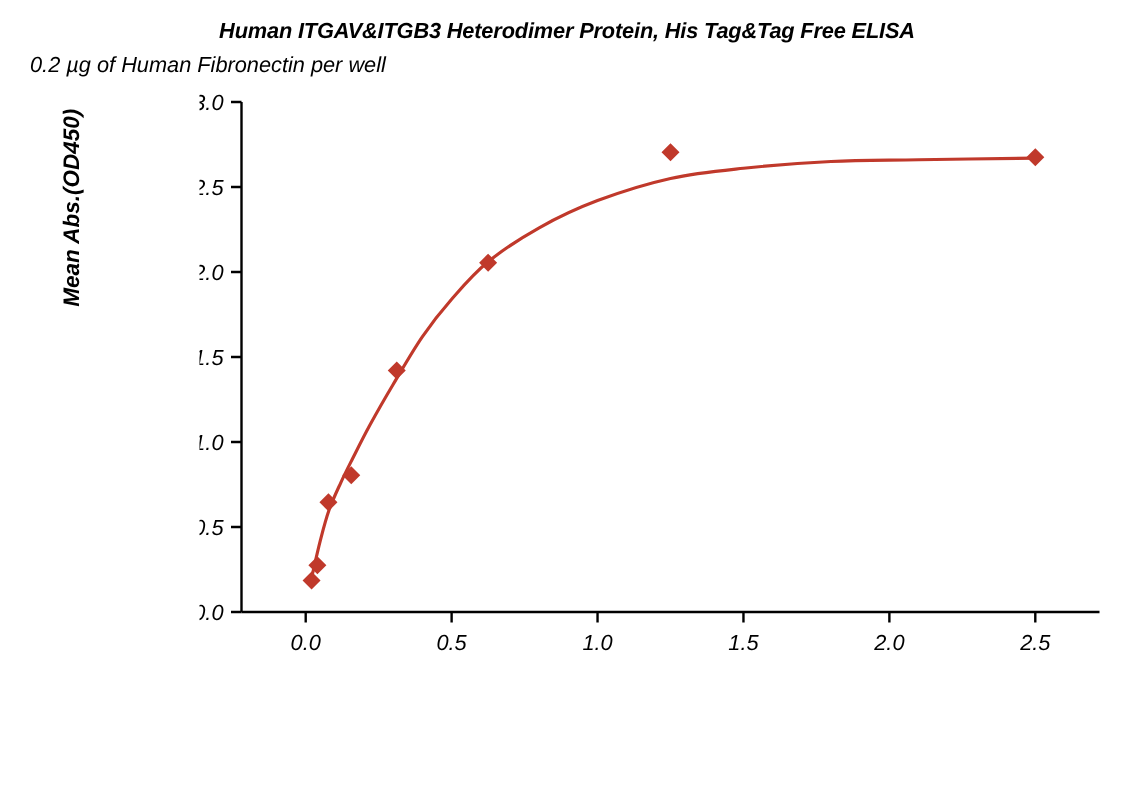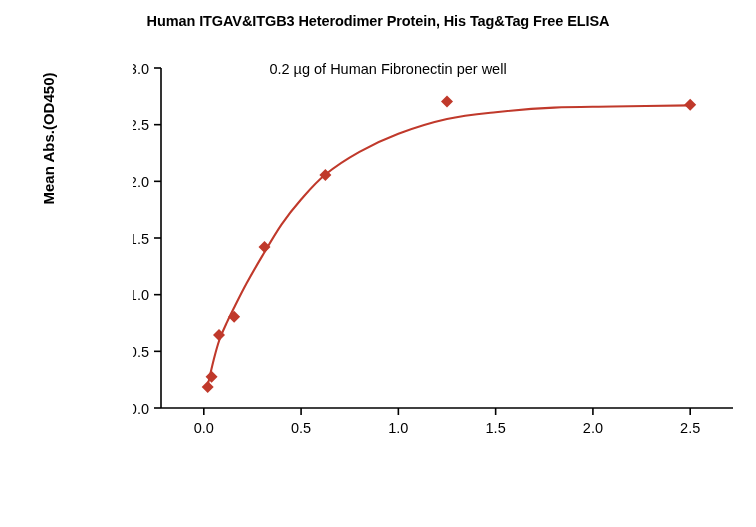--- a/index.html
+++ b/index.html
@@ -11,37 +11,38 @@
     height: 527px;
     background: #ffffff;
     font-family: "Liberation Sans", sans-serif;
     color: #000000;
     overflow: hidden;
   }
   #chart-root {
     position: relative;
     width: 632px;
     height: 527px;
+    font-style: italic;
   }
   .chart-title {
     position: absolute;
     top: 13px;
     left: 0;
     width: 756px;
     text-align: center;
     font-size: 14.5px;
     font-weight: bold;
     letter-spacing: -0.1px;
   }
   .chart-subtitle {
     position: absolute;
-    top: 61px;
+    top: 36px;
     left: 0;
     width: 756px;
-    text-align: center;
+    text-align: left;
     font-size: 14.5px;
     font-weight: normal;
     padding-left: 20px;
     box-sizing: border-box;
   }
   .ylabel {
     position: absolute;
     left: -52px;
     top: 130px;
     width: 200px;

